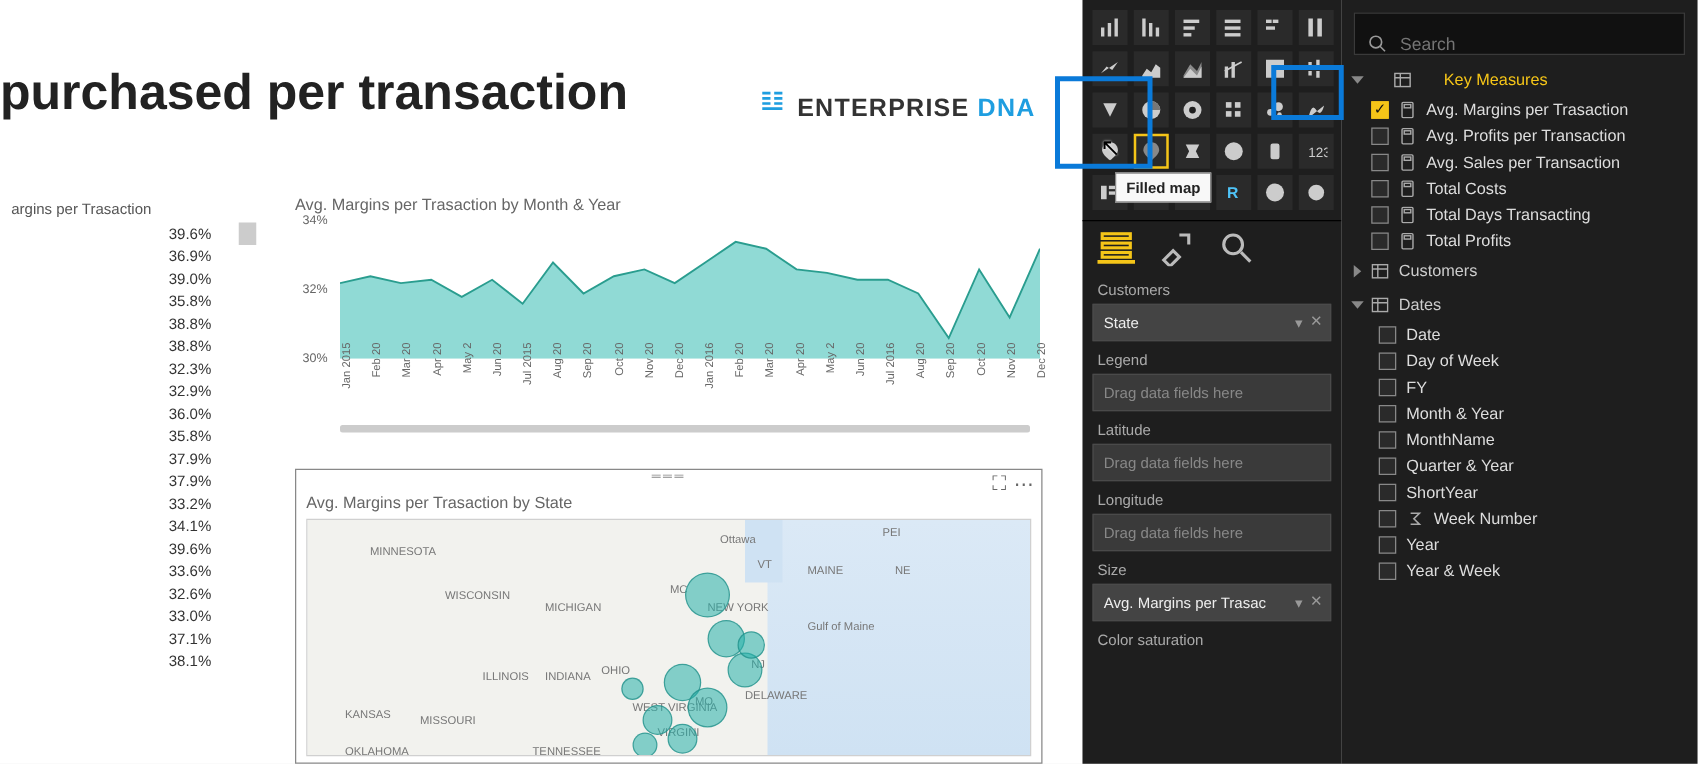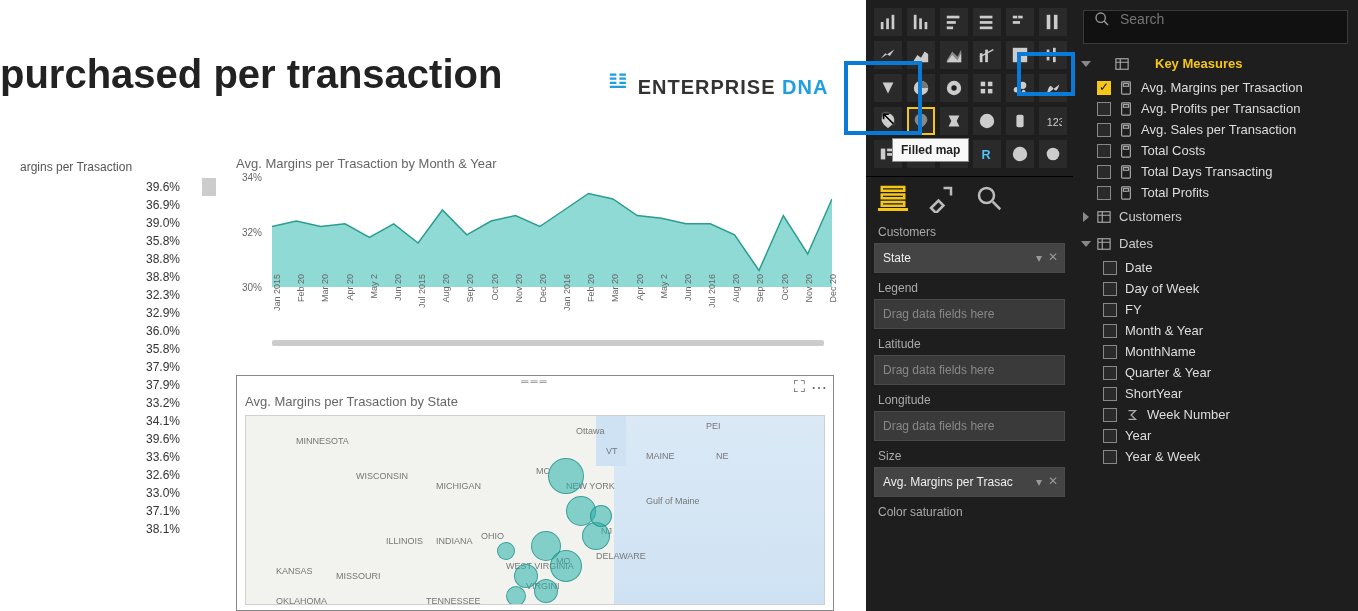--- a/index.html
+++ b/index.html
@@ -21,21 +21,21 @@
     left: 608px; top: 62px;
     display: flex; align-items: center; gap: 10px;
     color: #333;
   }
   .logo-dna { color:#1f9ee0; font-size:22px;}
   .logo-text { font-size: 20px; letter-spacing: 1px; font-weight: 600; margin-top: 14px;}
   .logo-text .dna { color:#1f9ee0; font-weight: 700;}
   
   .left-table {
     position: absolute;
-    left: 16px; top: 160px; width: 200px;
+    left: 5px; top: 160px; width: 200px;
     font-size: 12px; color: #333;
   }
   .left-table .hdr { color:#555; margin-bottom:4px; padding-left:4px;}
   .left-table .row { height: 18px; line-height:18px; text-align:right; padding-right:36px; position:relative;}
   .left-table .row::after{
     content:""; position:absolute; left:0; right:84px; top:0; bottom:0; background:#b2e8e6; z-index:-1;
   }
   .scroll-thumb{ position:absolute; right:0; top:0; width:14px; height:18px; background:#ccc;}
   
   .chart-line {
@@ -82,26 +82,26 @@
     margin:0 8px; height:30px; background:#3a3a3a; border:1px solid #4a4a4a; display:flex; align-items:center; padding:0 8px; font-size:12px; color:#888; position:relative;
   }
   .well.filled { background:#444; color:#eee; }
   .well .caret { position:absolute; right:22px; top:7px; color:#999;}
   .well .close { position:absolute; right:6px; top:6px; color:#999;}
   
   .fields-pane {
     position:absolute; left:1073px; top:0; width:285px; height:611px;
     background:#1e1e1e; color:#ddd; display:flex; flex-direction:column;
   }
-  .search-box { margin:10px 10px 6px 10px; height:34px; background:#111; border:1px solid #3a3a3a; display:flex; align-items:flex-start; padding:0 10px; gap:10px;}
+  .search-box { margin:10px 10px 6px 10px; height:34px; background:#111; border:1px solid #3a3a3a; display:flex; align-items:flex-end; padding:0 10px; gap:10px;}
   .search-box svg{ width:16px; height:16px; color:#999;}
   .search-box input{ flex:1; background:transparent; border:none; color:#ddd; font-size:14px; outline:none;}
   .tree { overflow:auto; flex:1; padding-bottom:10px;}
   .tree .group { display:flex; align-items:center; gap:8px; padding:6px 10px; font-size:13px;}
-  .tree .group.main { color:#f5c518; font-weight:700;gap:26px;}
+  .tree .group.main { color:#f5c518; font-weight:400;gap:26px;}
   .tree .group.sub { color:#ccc; }
   .tree .item { display:flex; align-items:center; gap:8px; padding:3px 10px 3px 24px; font-size:13px; color:#ddd;}
   .tree .item.sub { padding-left:30px;}
   .chk { width:14px; height:14px; border:1px solid #888; background:#2a2a2a; display:inline-block;}
   .chk.checked { background:#f5c518; border-color:#f5c518; position:relative;}
   .chk.checked::after{content:"✓"; position:absolute; left:1px; top:-2px; font-size:12px; color:#111;}
   .calc-ico, .table-ico, .sigma-ico { width:14px; height:14px; display:inline-block;}
   .tri { display:inline-block; width:0; height:0; border-top:5px solid transparent; border-bottom:5px solid transparent; border-left:6px solid #888;}
   .tri.open { transform:rotate(90deg);}
   

